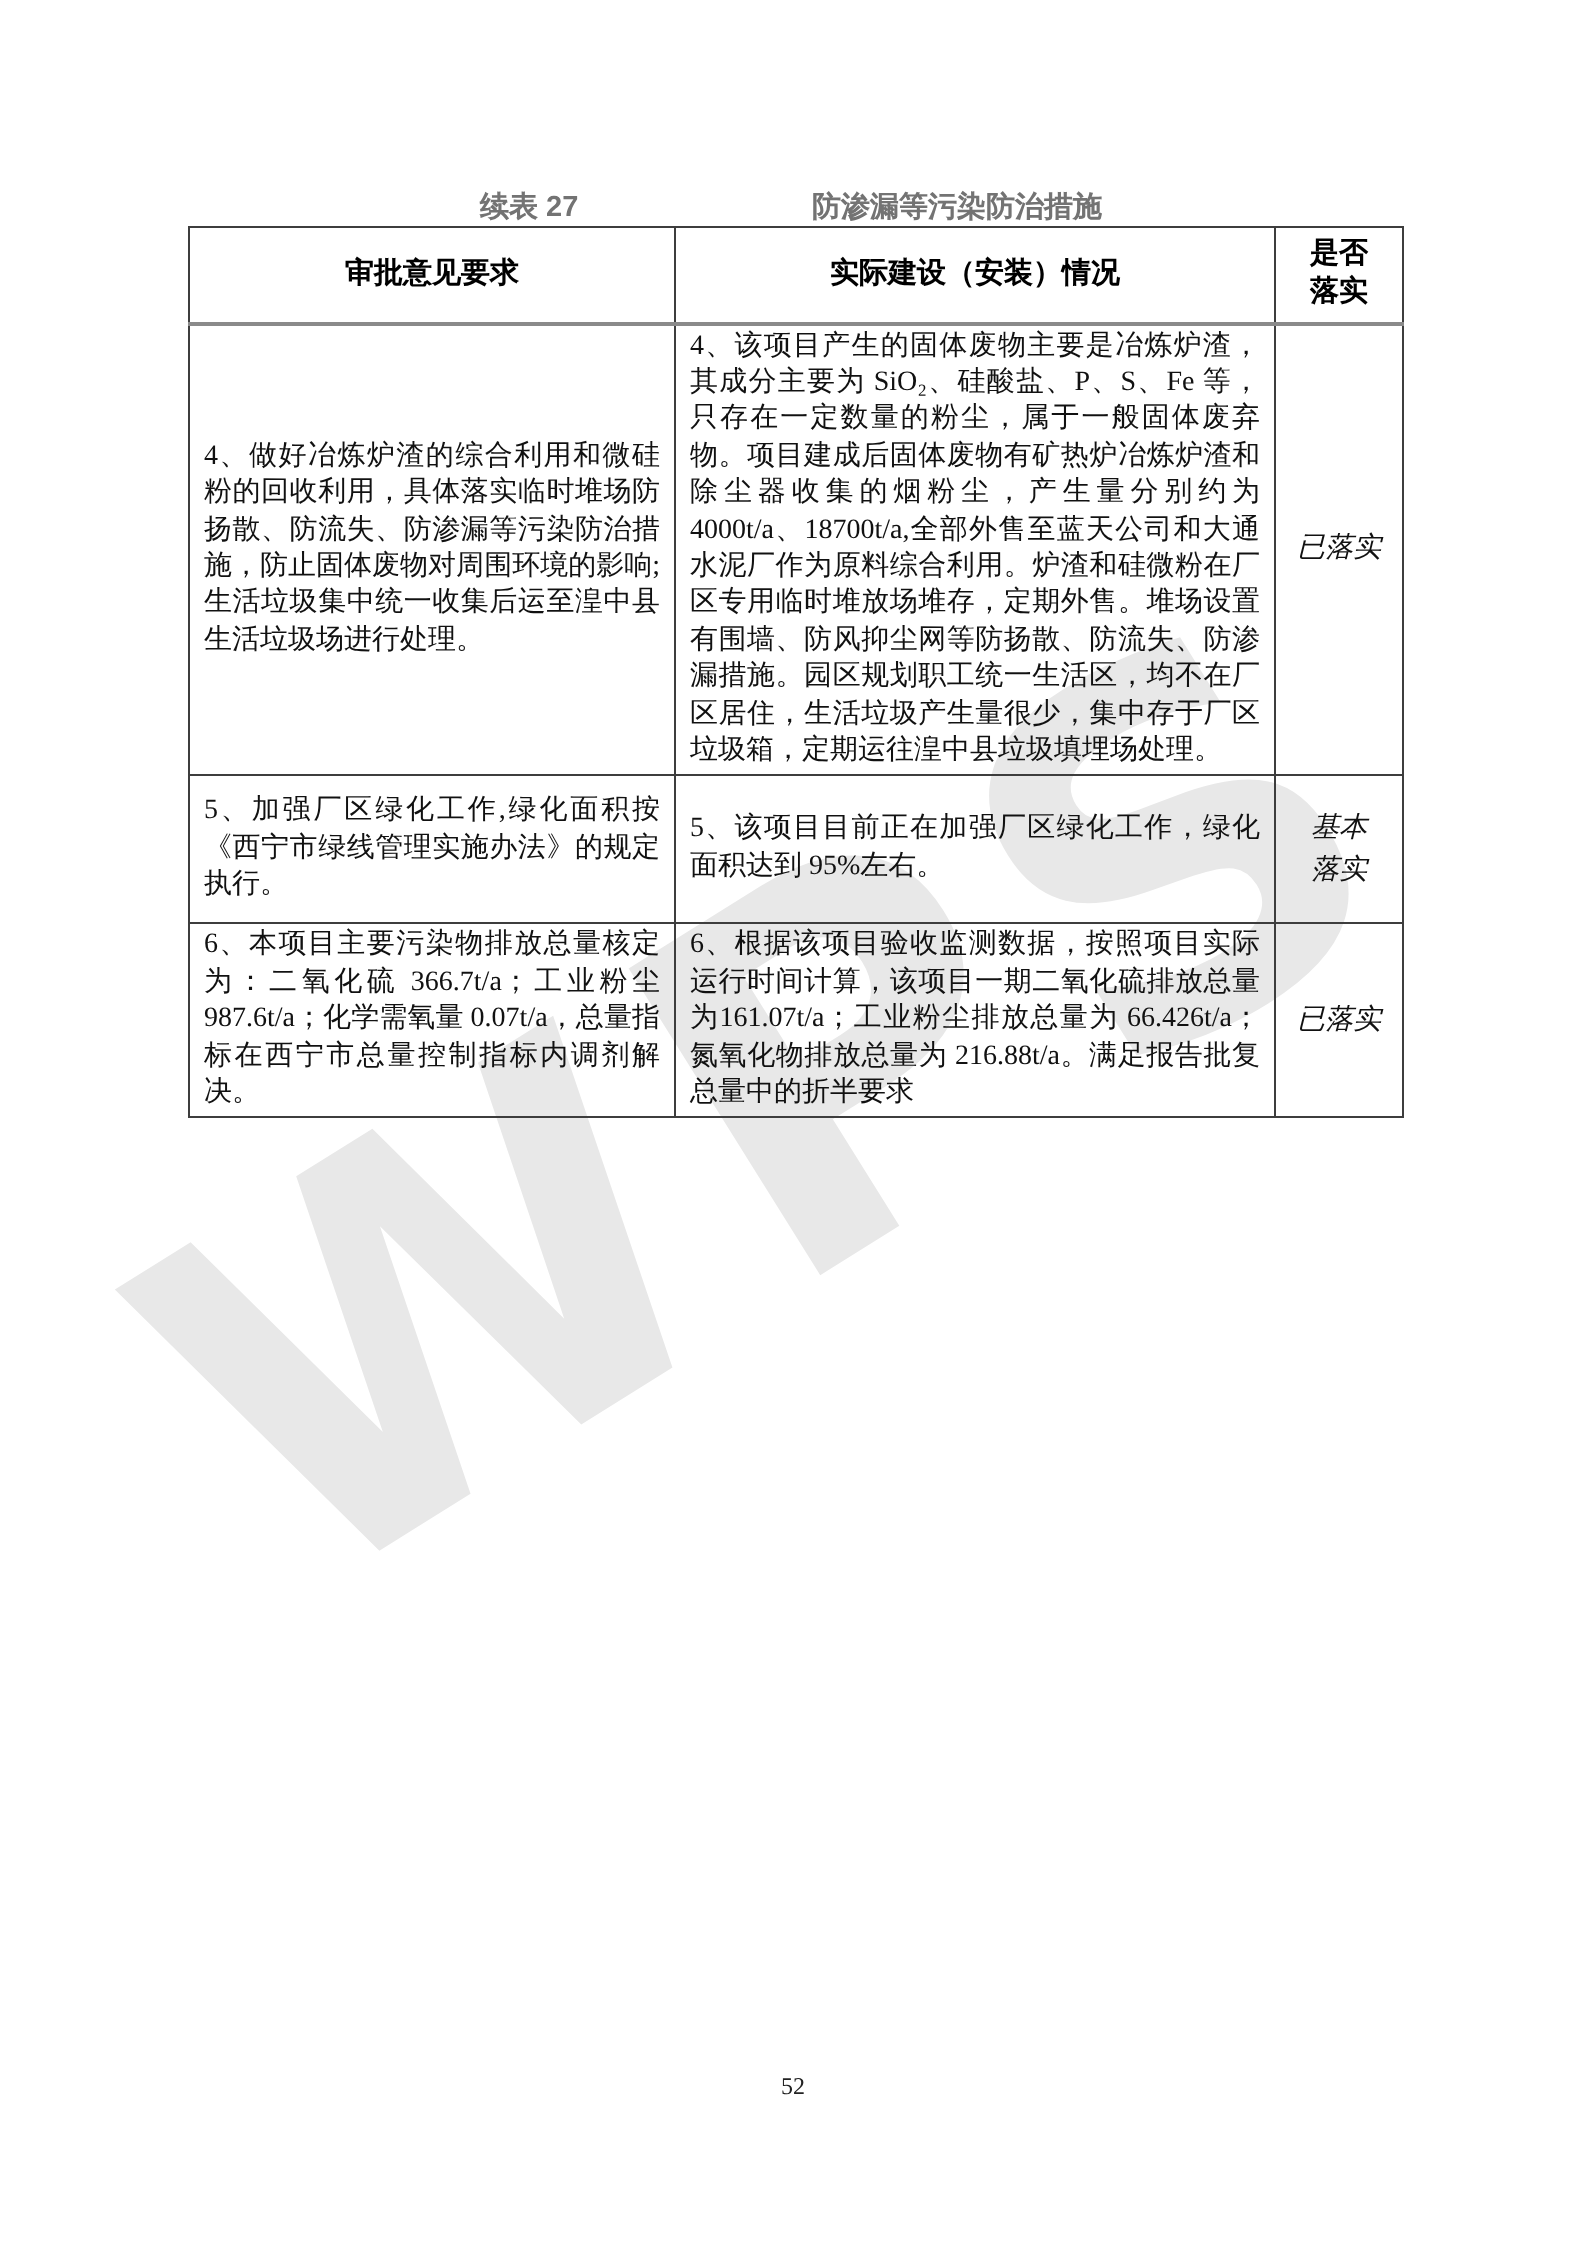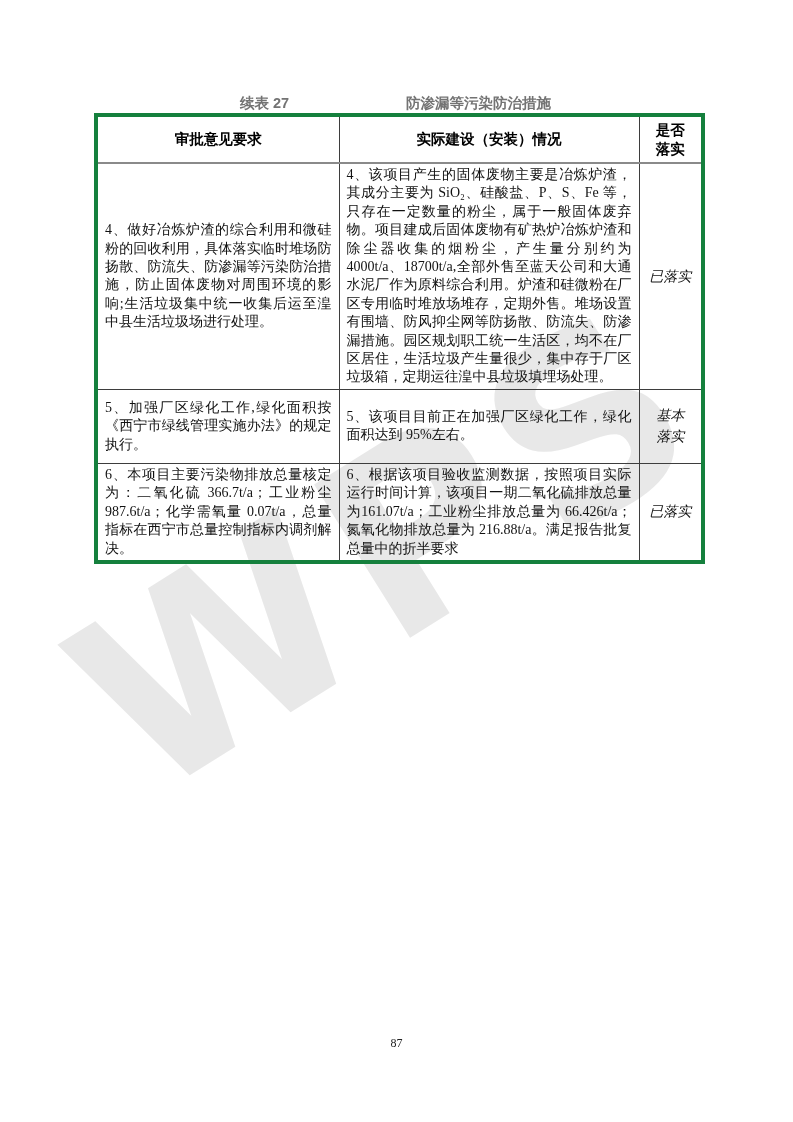--- a/index.html
+++ b/index.html
@@ -35,21 +35,21 @@
     color: #737373;
   }
   .caption .cap-label { position: absolute; left: 146px; top: 0; white-space: nowrap; }
   .caption .cap-title { position: absolute; left: 312px; top: 0; white-space: nowrap; }
   table.doc-table {
     position: absolute;
     left: 94px; top: 113px;
     width: 607px;
     border-collapse: collapse;
     table-layout: fixed;
-    border: 4px solid #15803d;
+    border: 1px solid #15803d;
     background: transparent;
   }
   .doc-table col.c-review { width: 243px; }
   .doc-table col.c-actual { width: 300px; }
   .doc-table col.c-status { width: 64px; }
   .doc-table th, .doc-table td {
     border: 1px solid #3d3d3d;
     vertical-align: middle;
     overflow: hidden;
   }
@@ -135,15 +135,15 @@
 落实</td>
       </tr>
       <tr class="r-3">
         <td class="cell-text">6、本项目主要污染物排放总量核定为：二氧化硫 366.7t/a；工业粉尘987.6t/a；化学需氧量 0.07t/a，总量指标在西宁市总量控制指标内调剂解决。</td>
         <td class="cell-text">6、根据该项目验收监测数据，按照项目实际运行时间计算，该项目一期二氧化硫排放总量为161.07t/a；工业粉尘排放总量为 66.426t/a；氮氧化物排放总量为 216.88t/a。满足报告批复总量中的折半要求</td>
         <td class="cell-status">已落实</td>
       </tr>
     </tbody>
   </table>
 
-  <div class="page-number">87</div>
+  <div class="page-number">52</div>
 
 </div>
 
 </body></html>

